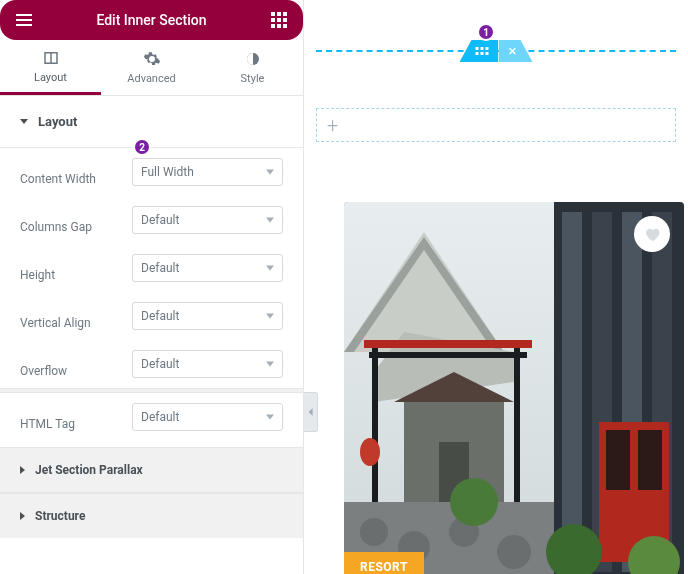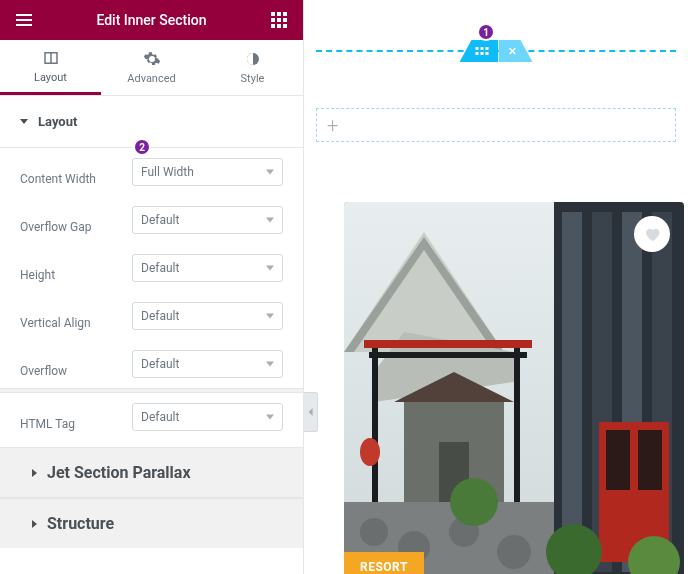--- a/index.html
+++ b/index.html
@@ -1,35 +1,35 @@
 <!DOCTYPE html>
 <html><head>
 <meta charset="utf-8">
 <style>
 * { margin: 0; padding: 0; box-sizing: border-box; font-family: -apple-system, BlinkMacSystemFont, "Segoe UI", Roboto, sans-serif; }
 body { width: 688px; height: 574px; display: flex; background: #fff; overflow: hidden; }
 
 
 .left-panel { width: 304px; display: flex; flex-direction: column; background: #fff; border-right: 1px solid #e6e6e6; }
 
-.panel-header { height: 40px; background: #93003c; display: flex; align-items: center; justify-content: space-between; padding: 0 10px; }
+.panel-header { height: 40px; background: #93003c; display: flex; align-items: center; justify-content: space-between; padding: 0 10px; border-radius: 16px; }
 .panel-header .menu-btn, .panel-header .apps-btn { width: 28px; height: 28px; display:flex; align-items:center; justify-content:center; cursor:pointer; }
 .panel-title { color:#fff; font-size:14px; font-weight:500; }
 .hamburger { display:flex; flex-direction:column; gap:3px; }
 .hamburger span { display:block; width:16px; height:2px; background:#fff; }
 .apps-grid { display:grid; grid-template-columns: repeat(3, 4px); grid-template-rows: repeat(3, 4px); gap:2px; }
 .apps-grid span { background:#fff; width:4px; height:4px; }
 
 .tabs { display:flex; height:56px; border-bottom:1px solid #e6e6e6; }
 .tab { flex:1; display:flex; flex-direction:column; align-items:center; justify-content:center; gap:4px; font-size:11px; color:#6d7882; cursor:pointer; background:#fff; }
 .tab.active { color:#555d66; border-bottom:3px solid #93003c; }
 .tab svg { width:18px; height:18px; fill:#6d7882; }
 
 .section-title { display:flex; align-items:center; gap:10px; padding:18px 20px; font-size:13px; font-weight:700; color:#495157; border-bottom:1px solid #e6e6e6; cursor:pointer; }
-.section-title.sub { background:#f1f1f1; border-top:1px solid #e6e6e6; padding:15px 32px; font-size:16px; }
+.section-title.sub { background:#f1f1f1; border-top:1px solid #e6e6e6; padding:15px 20px; font-size:12px; }
 .caret { width:0; height:0; border-style:solid; display:inline-block; }
 .caret.down { border-width:5px 4px 0 4px; border-color:#495157 transparent transparent transparent; }
 .caret.right { border-width:4px 0 4px 5px; border-color:transparent transparent transparent #495157; }
 
 .controls { display:flex; flex-direction:column; }
 .ctrl-row { display:flex; align-items:flex-end; justify-content:space-between; padding:10px 20px; }
 .ctrl-label { font-size:12px; color:#6d7882; }
 .select { position:relative; width:160px;padding-left:9px; }
 .select select { width:100%; height:28px; border:1px solid #d5dadf; border-radius:3px; background:#fff; padding:0 24px 0 8px; font-size:12px; color:#6d7882; appearance:none; cursor:pointer; }
 .select::after { content:''; position:absolute; right:9px; top:50%; transform:translateY(-50%); width:0; height:0; border-width:5px 4px 0 4px; border-style:solid; border-color:#a4afb7 transparent transparent transparent; pointer-events:none; }
@@ -121,21 +121,21 @@
   <div class="controls" style="position:relative;">
     <div class="callout" style="top:-10px; left:133px;">2</div>
 
     <div class="ctrl-row">
       <span class="ctrl-label">Content Width</span>
       <div class="select">
         <select><option>Full Width</option></select>
       </div>
     </div>
     <div class="ctrl-row">
-      <span class="ctrl-label">Overflow Gap</span>
+      <span class="ctrl-label">Columns Gap</span>
       <div class="select">
         <select><option>Default</option></select>
       </div>
     </div>
     <div class="ctrl-row">
       <span class="ctrl-label">Height</span>
       <div class="select">
         <select><option>Default</option></select>
       </div>
     </div>

